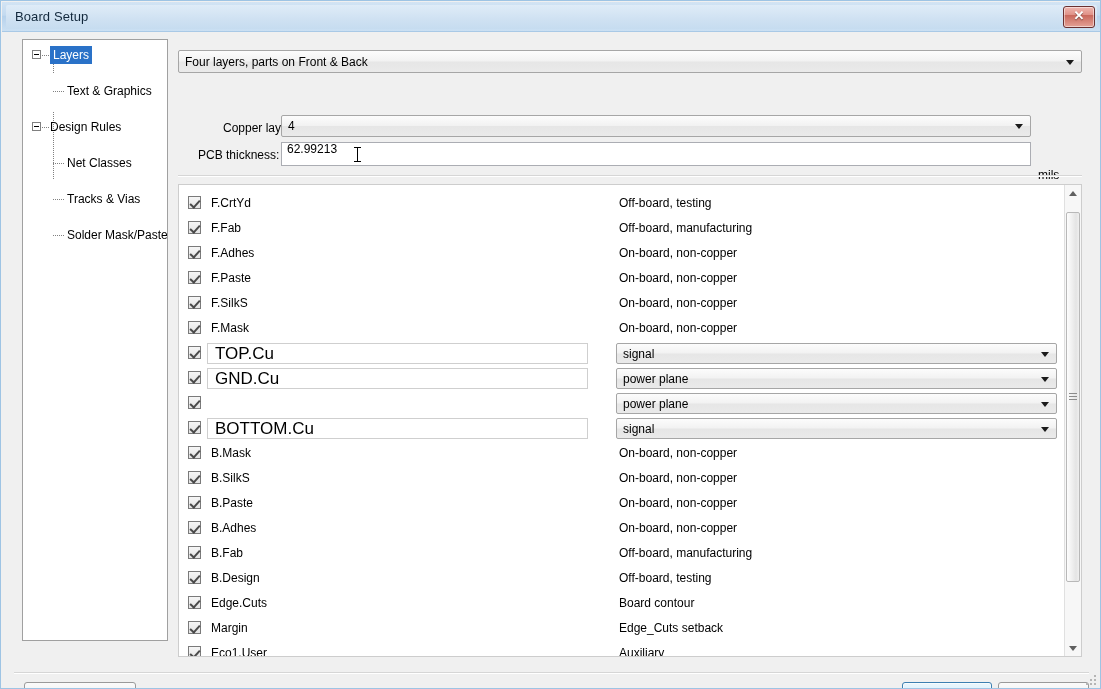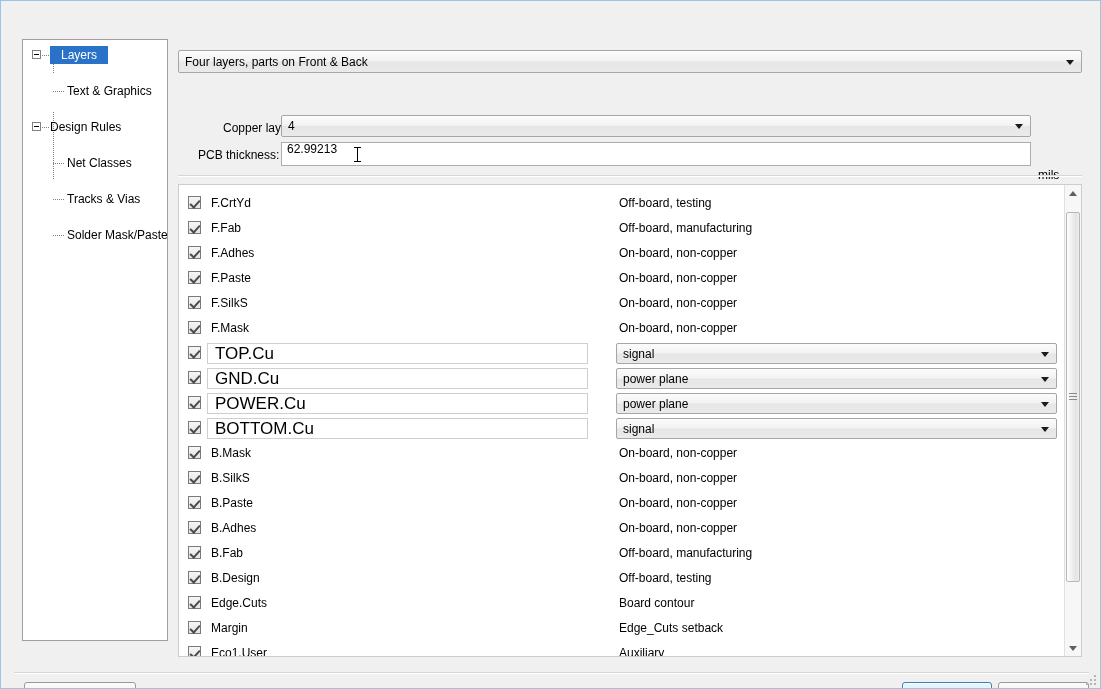--- a/index.html
+++ b/index.html
@@ -117,21 +117,21 @@
     height: 1px;
     background: #000000;
   }
   .tree-label {
     position: absolute;
     white-space: nowrap;
   }
   .tree-label.selected {
     background: #2a72c8;
     color: #ffffff;
-    padding: 0 11px;
+    padding: 0 3px;
   }
   .dotline-v {
     position: absolute;
     width: 1px;
     background-image: linear-gradient(to bottom, #808080 1px, transparent 1px);
     background-size: 1px 2px;
   }
   .dotline-h {
     position: absolute;
     height: 1px;
@@ -426,20 +426,27 @@
     width: 2px;
     height: 2px;
     background: #b5b5b5;
   }
 </style>
 </head>
 <body>
 
 <div id="window">
 
+  <div id="titlebar">
+    <div id="titlebar-inner"></div>
+    <div class="title-text">Board Setup</div>
+    <div class="close-button">
+      <div class="close-x">✕</div>
+    </div>
+  </div>
 
   <div id="body">
 
     <div id="tree-panel">
 
       <div class="dotline-v" style="left:30px; top:18px; height:16px;"></div>
       <div class="dotline-v" style="left:30px; top:72px; height:68px;"></div>
 
       <div class="tree-row" style="top:6px;">
         <div class="tree-toggle" style="left:9px; top:4px;"></div>
@@ -543,23 +550,20 @@
               <div class="lname-field">
                 <span>GND.Cu</span>
               </div>
               <div class="combo ltype-combo">
                 <div class="combo-text">power plane</div>
                 <div class="combo-arrow"></div>
               </div>
             </div>
             <div class="layer-row" style="top: 206px;">
               <div class="lcheck"></div>
-              <div class="lname-field">
-                <span>POWER.Cu</span>
-              </div>
               <div class="combo ltype-combo">
                 <div class="combo-text">power plane</div>
                 <div class="combo-arrow"></div>
               </div>
             </div>
             <div class="layer-row" style="top: 231px;">
               <div class="lcheck"></div>
               <div class="lname-field">
                 <span>BOTTOM.Cu</span>
               </div>

